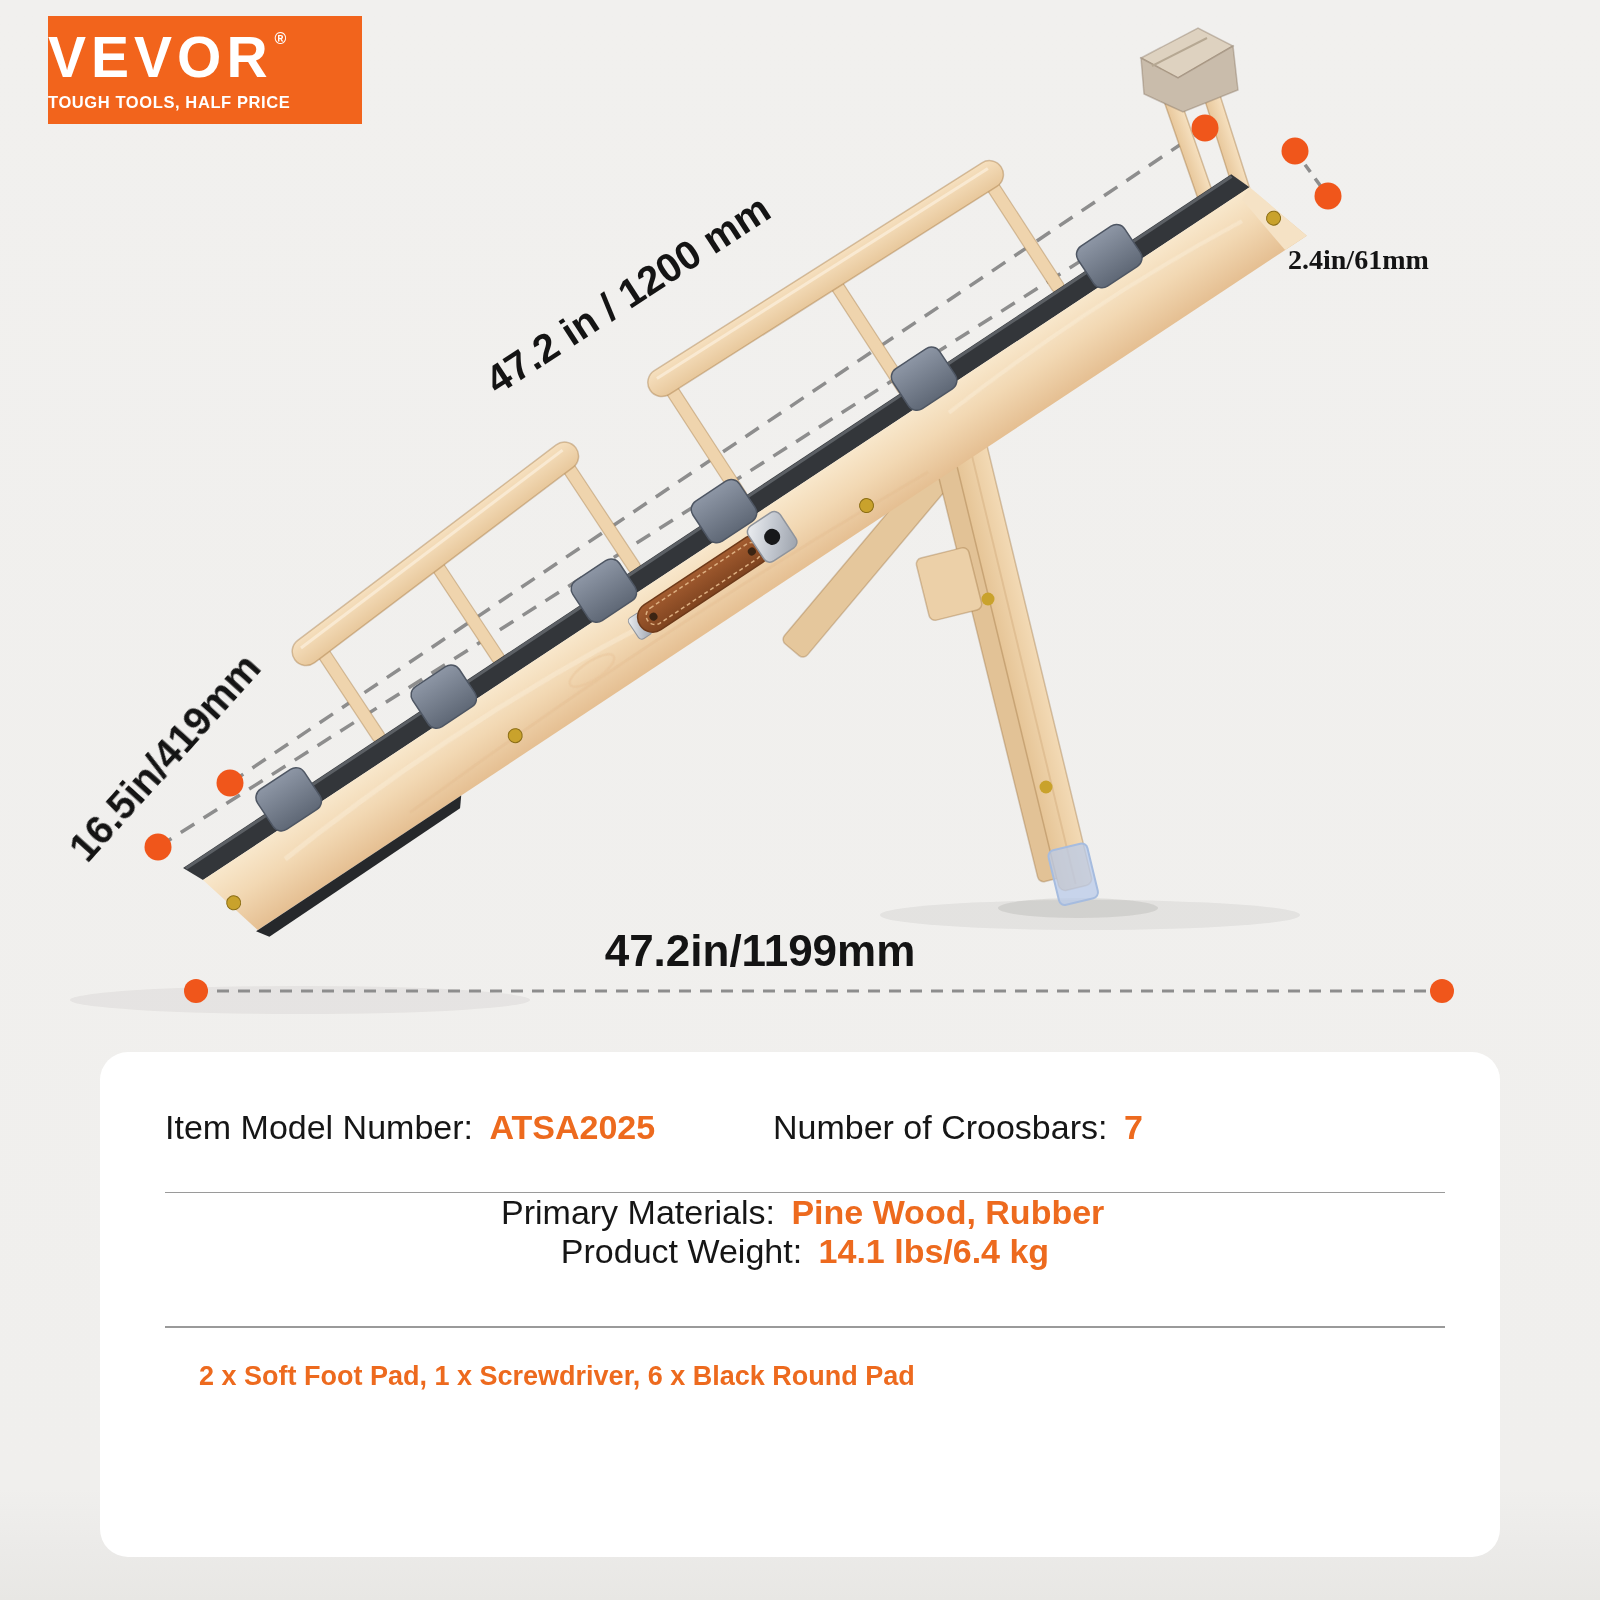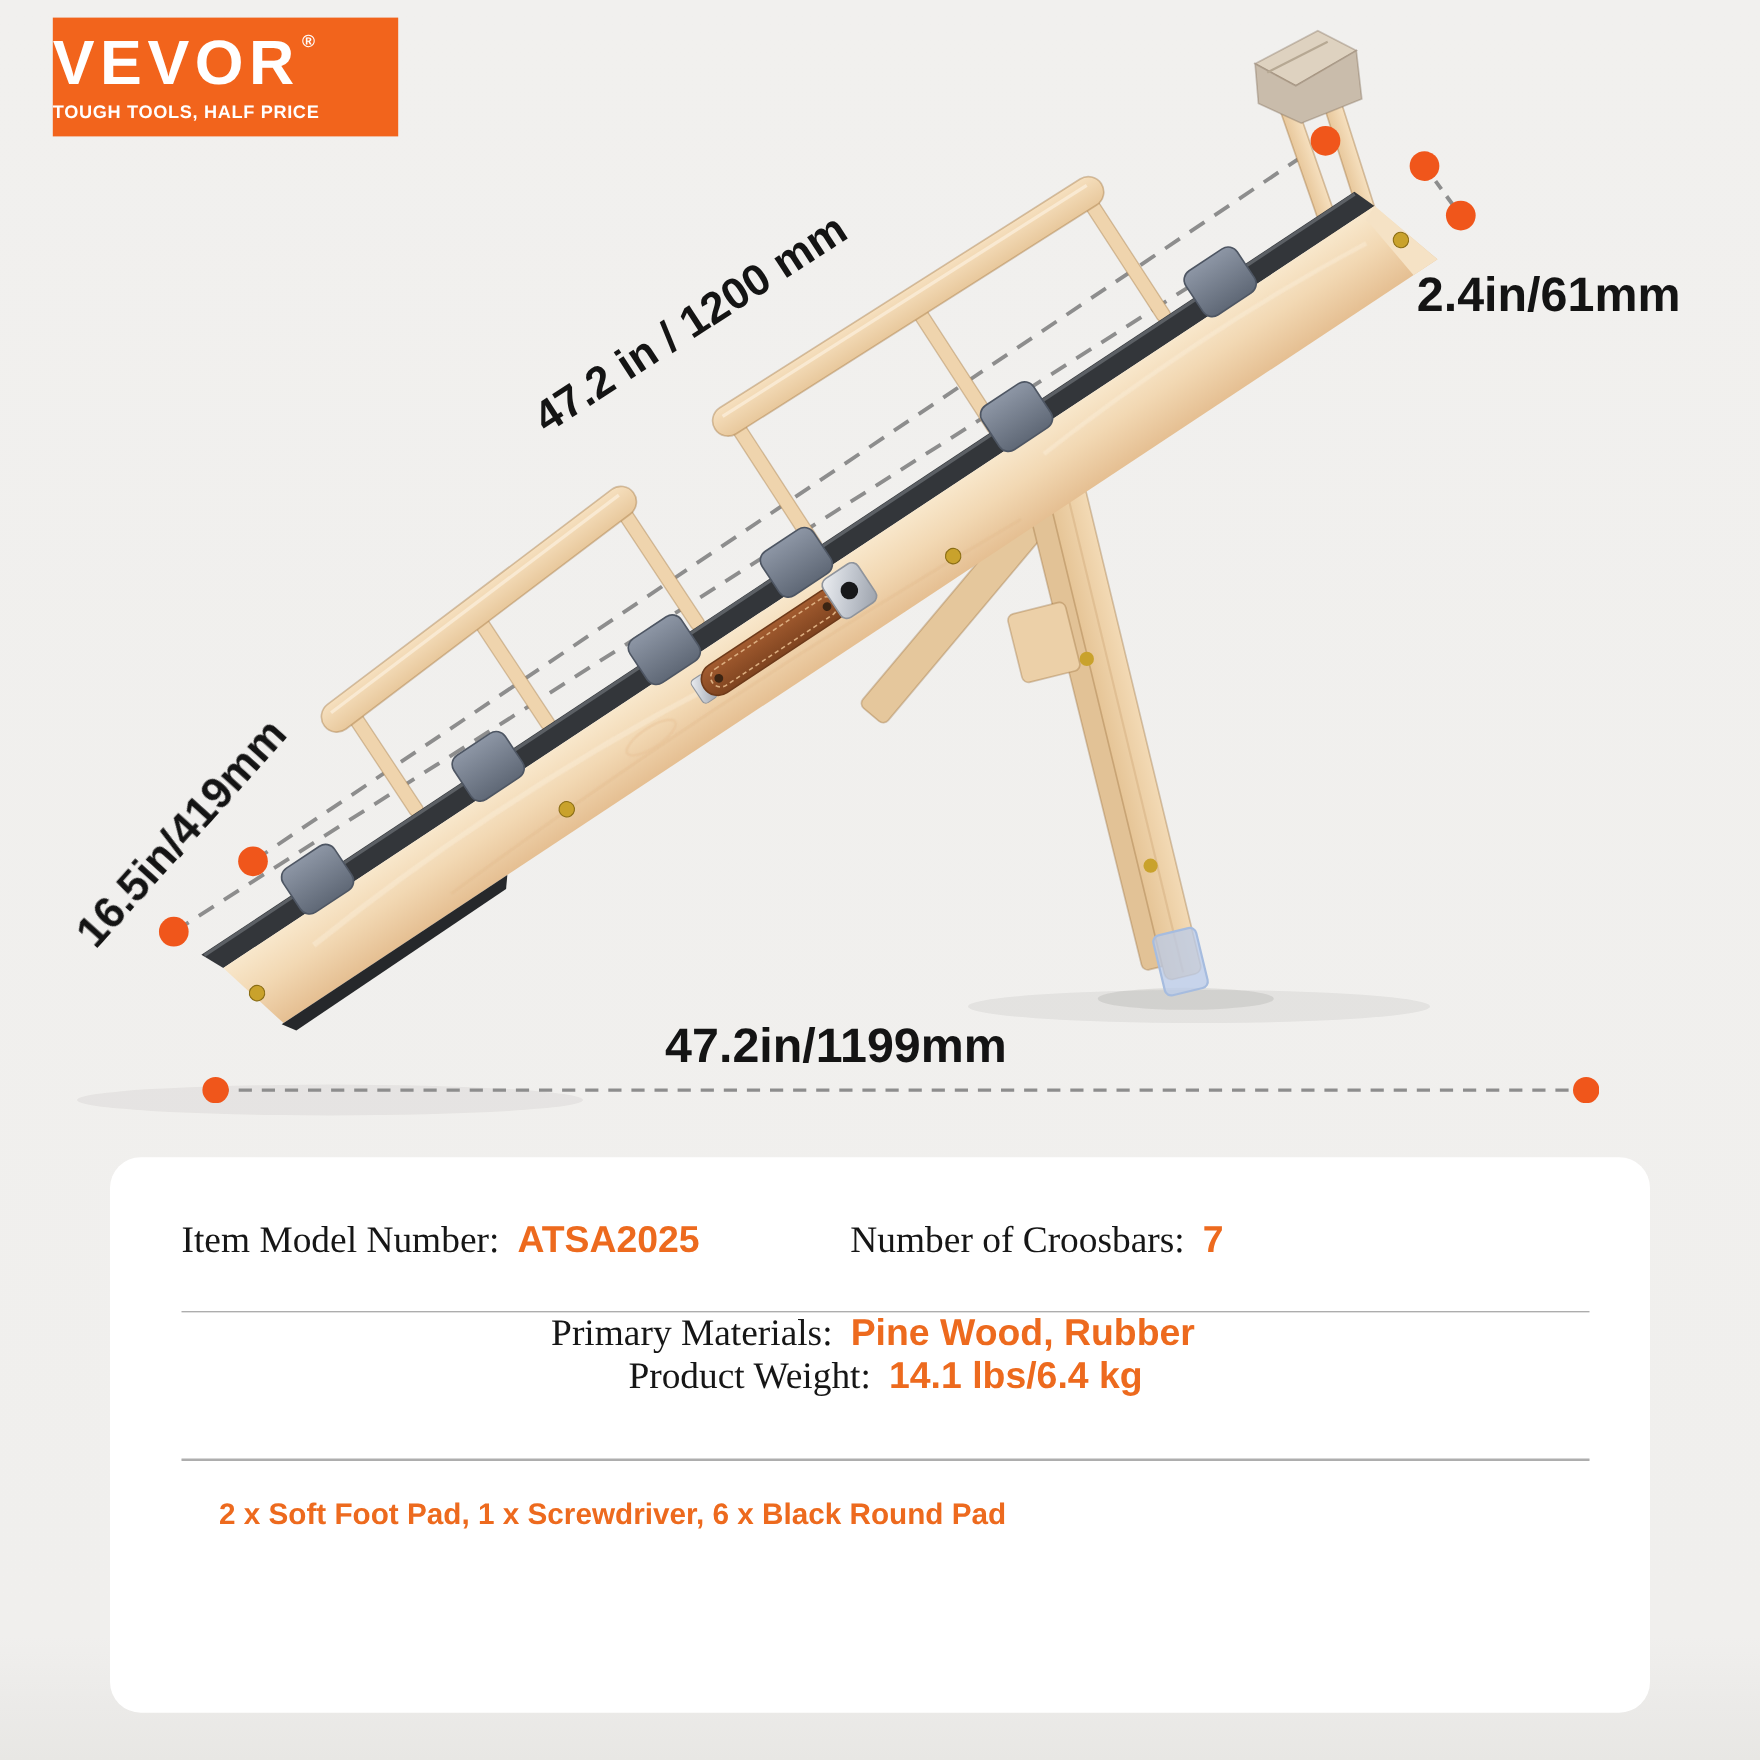--- a/index.html
+++ b/index.html
@@ -26,38 +26,38 @@
   
   .art{position:absolute;left:0;top:0;width:1600px;height:1045px;}
 
   
   .dim-label{
     position:absolute;font-weight:bold;color:#141414;white-space:nowrap;
     text-align:center;
   }
   .dim-ramp-length{left:378px;top:272px;width:500px;font-size:40px;transform:rotate(-33deg);}
   .dim-height{left:0px;top:735px;width:330px;font-size:40px;transform:rotate(-48deg);}
-  .dim-thickness{left:1288px;top:244px;width:312px;font-size:44px;text-align:left;}
+  .dim-thickness{left:1288px;top:244px;width:312px;font-size:28px;text-align:left;font-family:Liberation Serif, serif;}
   .dim-ground{left:510px;top:926px;width:500px;font-size:44px;}
 
   
   .spec-card{
     position:absolute;left:100px;top:1052px;width:1400px;height:505px;
     background:#ffffff;border-radius:28px;
     box-sizing:border-box;padding:10px 55px 10px 65px;
     display:flex;flex-direction:column;
   }
   .spec-row{display:flex;align-items:center;}
   .spec-row.r1{height:130px;}
   .spec-row.r2{height:133px;flex-direction:column;}
   .spec-row.r3{height:124px;}
   .spec-row.r4{height:96px;}
   .spec-col1{width:608px;flex:none;}
   .spec-col2{flex:1;}
-  .spec-label{font-size:34px;color:#161616;font-family:Liberation Serif, serif;}
+  .spec-label{font-size:34px;color:#161616;}
   .spec-value{font-size:34px;font-weight:bold;color:#ED6A1E;margin-left:12px;}
   .spec-includes{font-size:27px;font-weight:bold;color:#ED6A1E;margin-left:34px;}
   .spec-divider{border:none;border-top:1.5px solid #9a9a9a;margin:0;height:0;flex:none;}
 </style>
 </head>
 <body>
 
 <div class="stage">
 
   <div class="logo">

